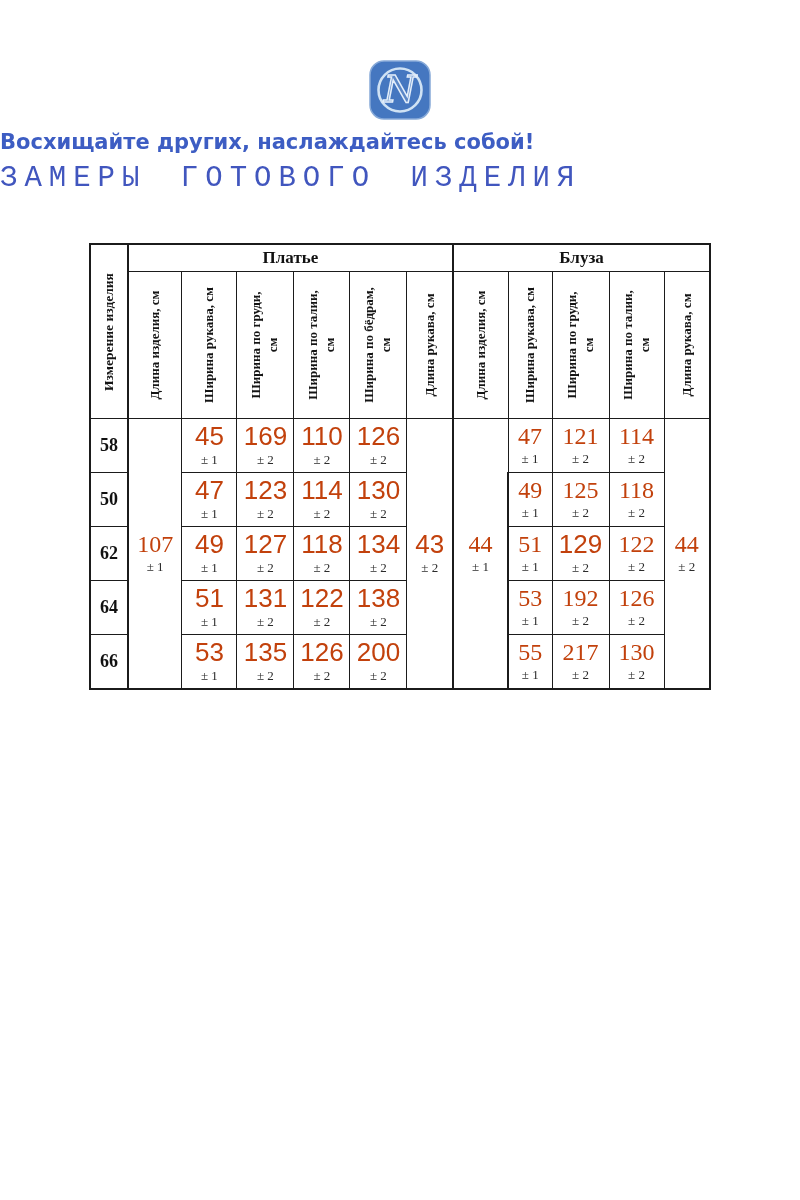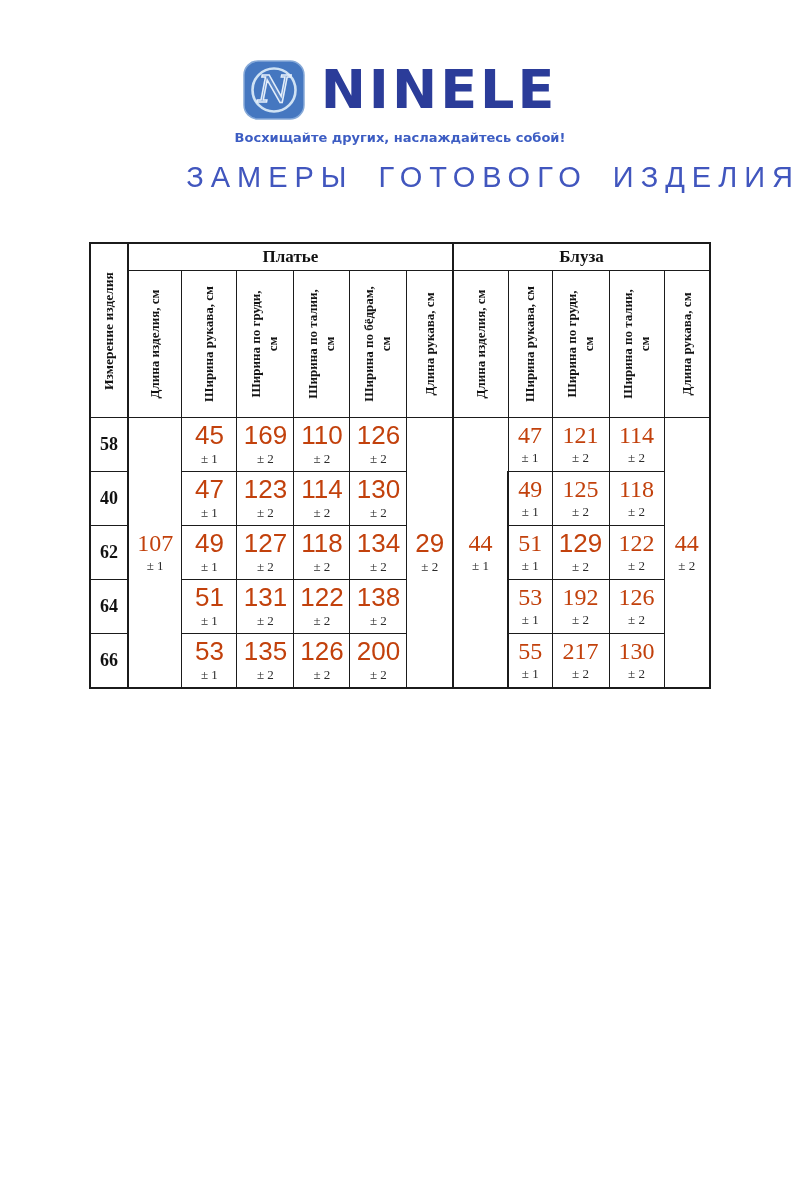--- a/index.html
+++ b/index.html
@@ -3,23 +3,23 @@
 <meta charset="utf-8">
 <style>
   html,body { margin:0; padding:0; background:#ffffff; }
   body { width:800px; height:1200px; font-family:"Liberation Serif", serif; color:#111; }
 
   
   .brand-row { display:flex; justify-content:center; align-items:center; gap:16px; padding-top:60px; }
   .logo-icon { display:block; }
   .wordmark { font-family:"DejaVu Sans", sans-serif; font-weight:bold; font-size:54px;
               letter-spacing:3px; color:#2b3c99; line-height:1; }
-  .tagline { text-align:center; margin-top:10px; font-family:"DejaVu Sans", sans-serif;
-             font-weight:bold; font-size:13px; color:#3d5dc3; }
-  .page-title { text-align:right; margin-top:16px; font-family:Liberation Sans, sans-serif;
+  .tagline { margin-top:10px; font-family:"DejaVu Sans", sans-serif;
+             font-weight:bold; font-size:21px; color:#3d5dc3; }
+  .page-title { text-align:left; margin-top:8px; font-family:Liberation Mono, monospace;
                 font-size:29px; letter-spacing:7px; word-spacing:10px; color:#4156be; }
 
   
   table.chart { margin:48px auto 0 auto; border-collapse:collapse; table-layout:fixed;
                 width:620px; border:2px solid #1b1b1b; }
   .chart th, .chart td { border:1px solid #1b1b1b; padding:0; text-align:center; vertical-align:middle; }
 
   .group { height:26px; font-weight:bold; font-size:17px; font-family:"Liberation Serif", serif;margin-left:24px; }
   .sep-left { border-left:2px solid #1b1b1b !important; }
   .corner, .size { border-right:2px solid #1b1b1b !important; }
@@ -42,21 +42,20 @@
 </style>
 </head>
 <body>
 
 <div class="brand-row">
   <svg class="logo-icon" width="62" height="60" viewBox="0 0 62 60">
     <rect x="1" y="1" width="60" height="58" rx="14" stroke="#86a9d8" stroke-width="1.5" fill="#4577c0"></rect>
     <circle cx="31" cy="30" r="21.5" fill="none" stroke-width="2.6" stroke="#cfe2f4"></circle>
     <text x="31" y="42" font-size="37" font-style="italic" font-family="DejaVu Serif, serif" text-anchor="middle" fill="rgba(255,255,255,0.12)" stroke-width="1.5" stroke="#e3eefa">N</text>
   </svg>
-  <div class="wordmark">NINELE</div>
 </div>
 <div class="tagline">Восхищайте других, наслаждайтесь собой!</div>
 
 <div class="page-title">ЗАМЕРЫ ГОТОВОГО ИЗДЕЛИЯ</div>
 
 <table class="chart">
   <colgroup>
     <col style="width:38px">
       <col style="width:54px">
       <col style="width:55px">
@@ -160,21 +159,21 @@
         </td>
       <td>
           <div class="val sans">110</div>
           <div class="tol">± 2</div>
         </td>
       <td>
           <div class="val sans">126</div>
           <div class="tol">± 2</div>
         </td>
       <td rowspan="5">
-        <div class="val sans">29</div>
+        <div class="val sans">43</div>
         <div class="tol">± 2</div>
       </td>
       <td rowspan="5" class="sep-left">
         <div class="val serif">44</div>
         <div class="tol">± 1</div>
       </td>
       <td>
           <div class="val serif">47</div>
           <div class="tol">± 1</div>
         </td>
@@ -185,21 +184,21 @@
       <td>
           <div class="val serif">114</div>
           <div class="tol">± 2</div>
         </td>
       <td rowspan="5">
         <div class="val serif">44</div>
         <div class="tol">± 2</div>
       </td>
     </tr>
     <tr>
-      <th class="size">40</th>
+      <th class="size">50</th>
       <td>
           <div class="val sans">47</div>
           <div class="tol">± 1</div>
         </td>
       <td>
           <div class="val sans">123</div>
           <div class="tol">± 2</div>
         </td>
       <td>
           <div class="val sans">114</div>

